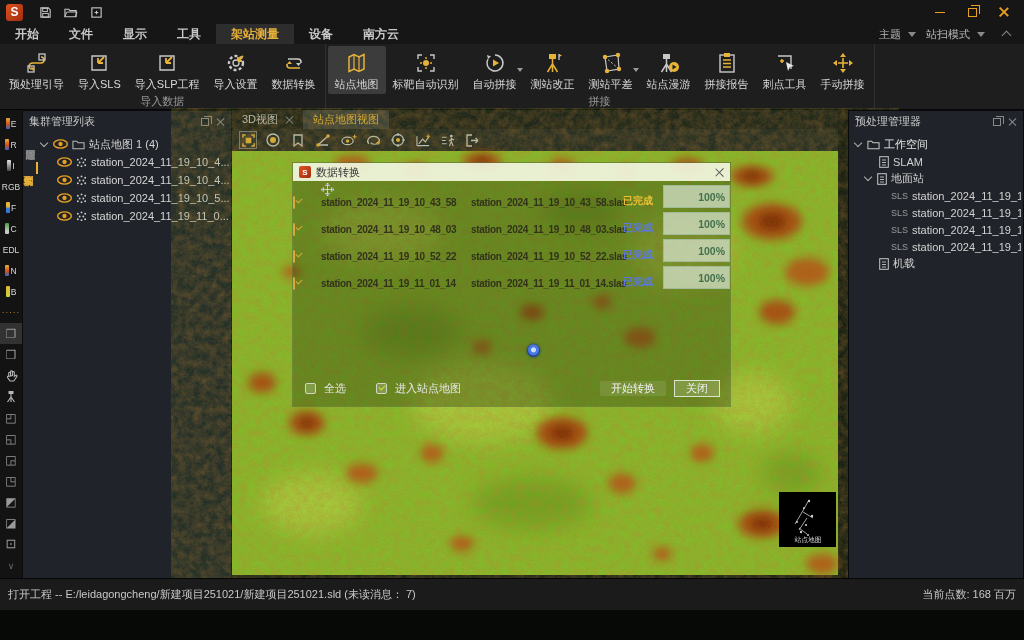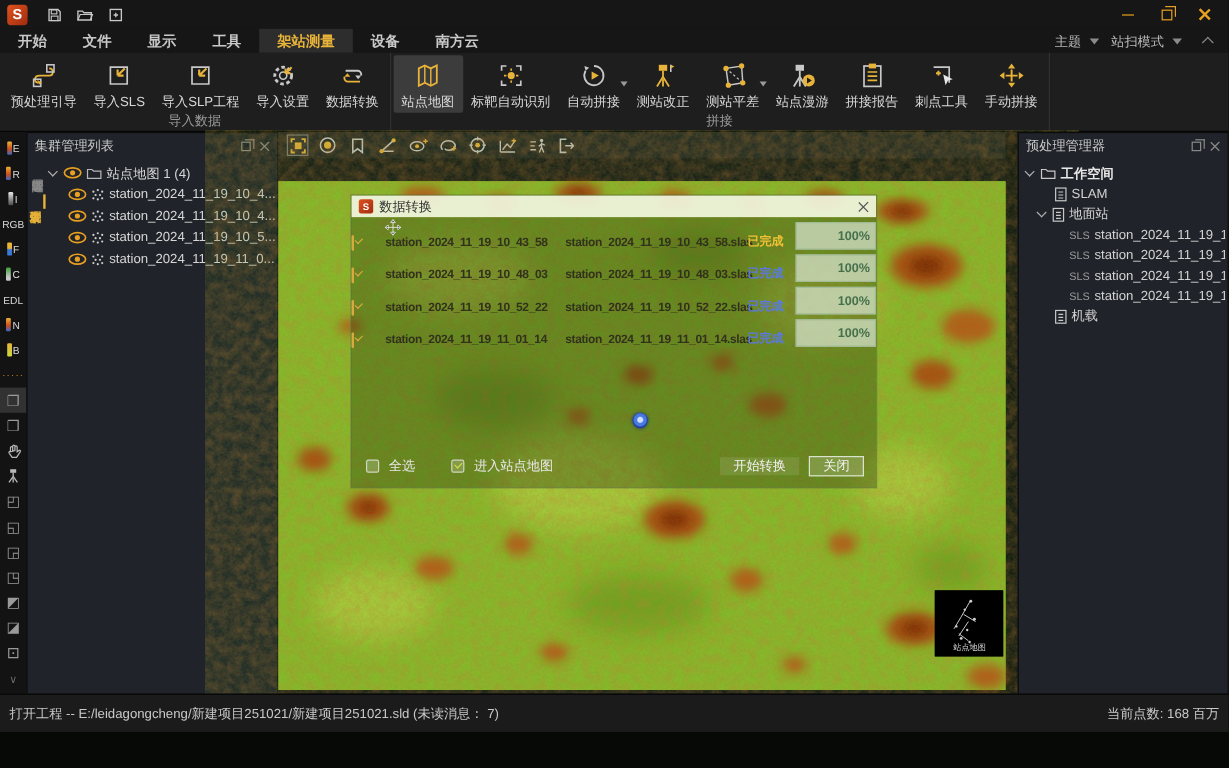--- a/index.html
+++ b/index.html
@@ -114,21 +114,21 @@
   
   .compass{position:absolute;left:295px;top:193px;width:13px;height:13px;border-radius:50%;
      background:radial-gradient(circle at 50% 45%, #cfe0ff 0 2px, #4a7ae0 3px 5px, #1d3fa0 6px);box-shadow:0 0 3px rgba(20,40,120,.8);}
   .thumb{position:absolute;left:547px;top:341px;width:57px;height:55px;background:#000;display:flex;flex-direction:column;align-items:center;justify-content:flex-end;}
   .thumb svg{position:absolute;inset:0;}
   .thumb .cap{position:relative;font-size:8px;color:#d8d8d8;margin-bottom:2px;transform:scale(.85);}
   
   #rightpanel{left:848px;top:0;width:176px;bottom:5px;}
   .rtree{padding:4px 2px 0 4px;font-size:11px;}
   .rrow{display:flex;align-items:center;height:17px;gap:4px;white-space:nowrap;color:#d2d2d2;overflow:hidden;}
-  .rrow b{font-weight:bold;color:#e8e8e8;}
+  .rrow b{font-weight:normal;color:#e8e8e8;}
   .slspfx{color:#9a9a9a;font-size:9px;flex:none;}
   
   .statusbar{position:absolute;left:0;right:0;bottom:30px;height:32px;background:#1b1b1b;border-top:1px solid #060606;display:flex;align-items:center;padding:0 8px;font-size:11px;color:#c8c8c8;}
   .statusbar .sp{flex:1;}
   .bottomstrip{position:absolute;left:0;right:0;bottom:0;height:30px;background:#060906;}
   svg{overflow:visible;}
 </style>
 </head>
 <body>
 
@@ -530,20 +530,29 @@
                 <circle cx="6" cy="10" r="1"></circle>
                 <circle cx="10" cy="9" r="1"></circle>
               </g>
             </svg>
           <span>station_2024_11_19_11_0...</span>
         </div>
       </div>
     </div>
 
     <div id="center">
+      <div class="ctabs">
+        <div class="ctab">
+          <span>3D视图</span>
+          <span class="tx"></span>
+        </div>
+        <div class="ctab active">
+          <span>站点地图视图</span>
+        </div>
+      </div>
       <div class="mtool">
         <span class="mic sel">
             <svg width="13" height="13" viewBox="0 0 14 14">
               <path d="M1 4V1h3M10 1h3v3M13 10v3h-3M4 13H1v-3" fill="none" stroke="#e8b339" stroke-width="1.6"></path>
               <rect x="4" y="4" width="6" height="6" fill="#e8b339"></rect>
             </svg>
           </span>
         <span class="mic">
             <svg width="14" height="14" viewBox="0 0 14 14">
               <circle cx="7" cy="7" r="6" fill="none" stroke="#c8c8c8" stroke-width="1.3"></circle>

